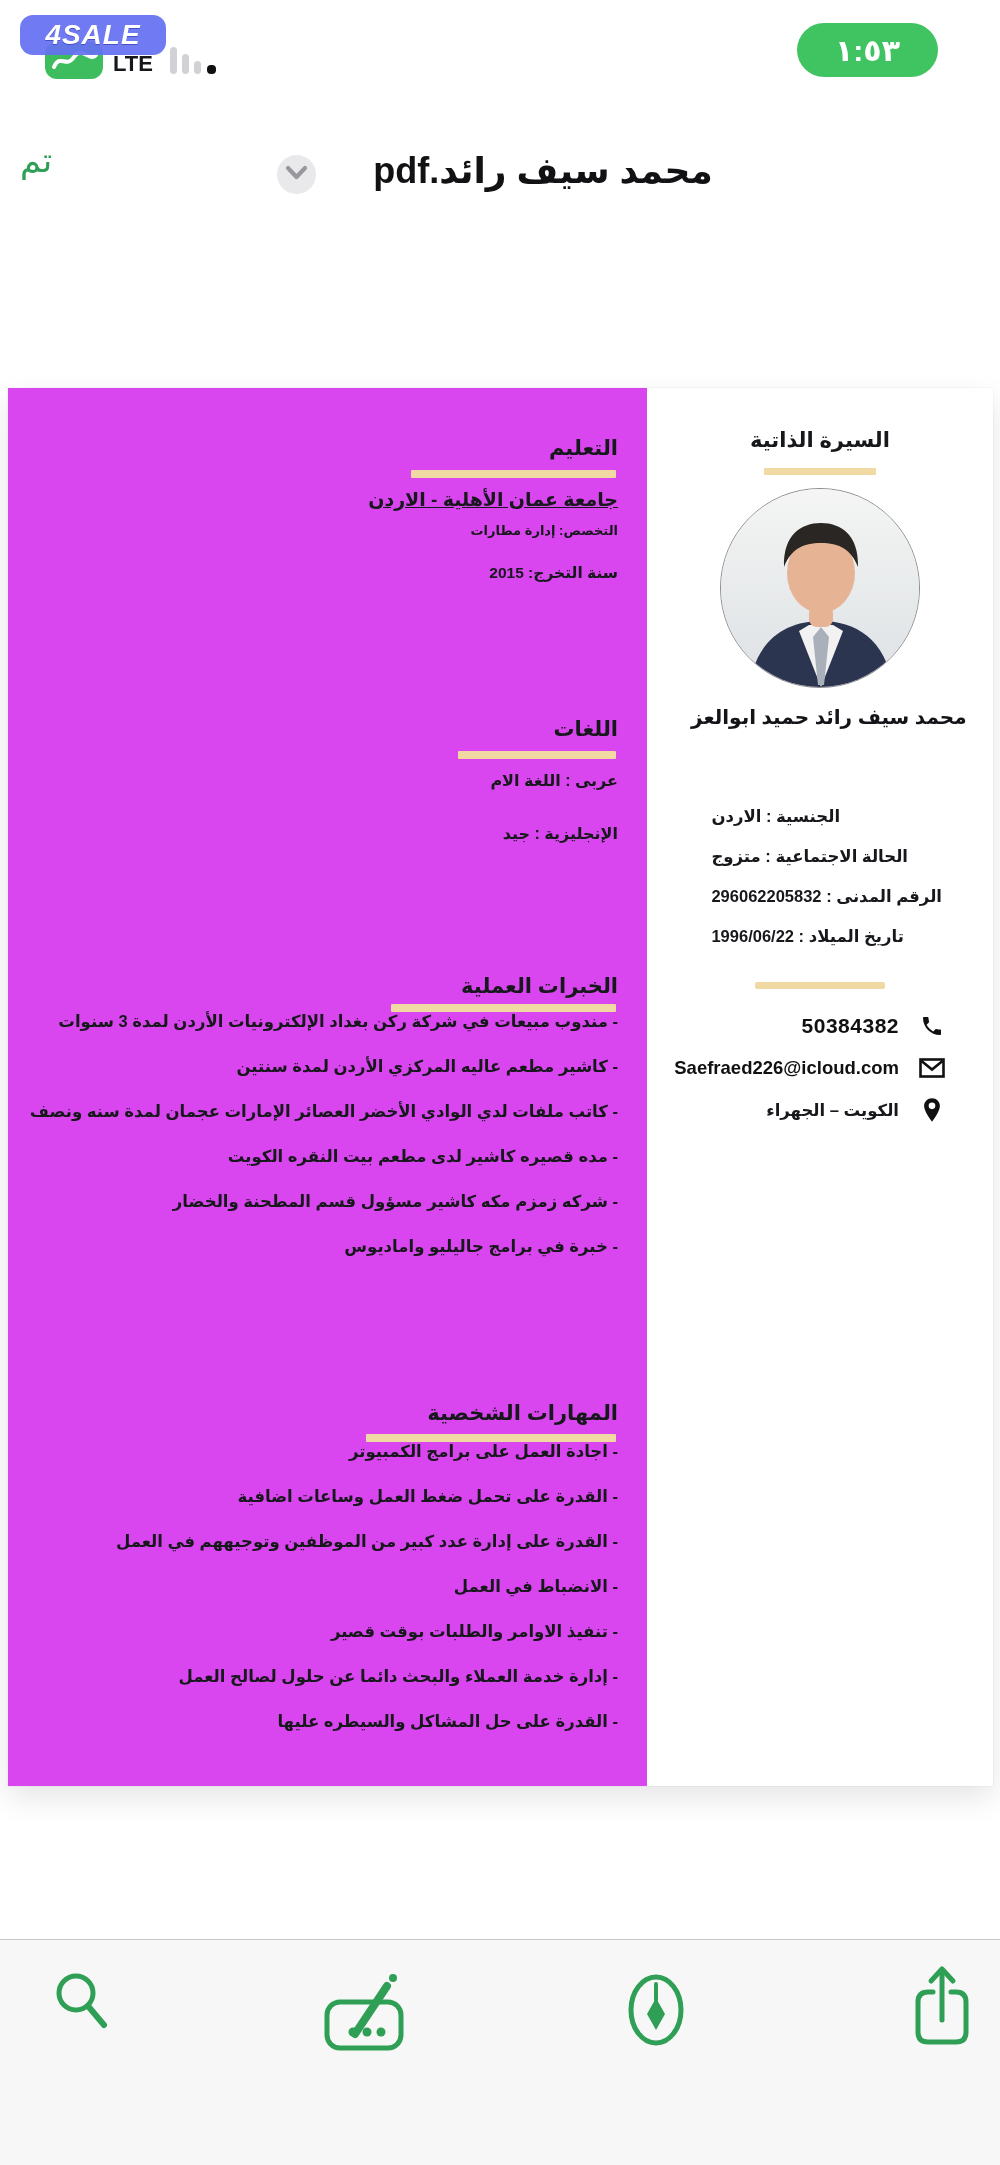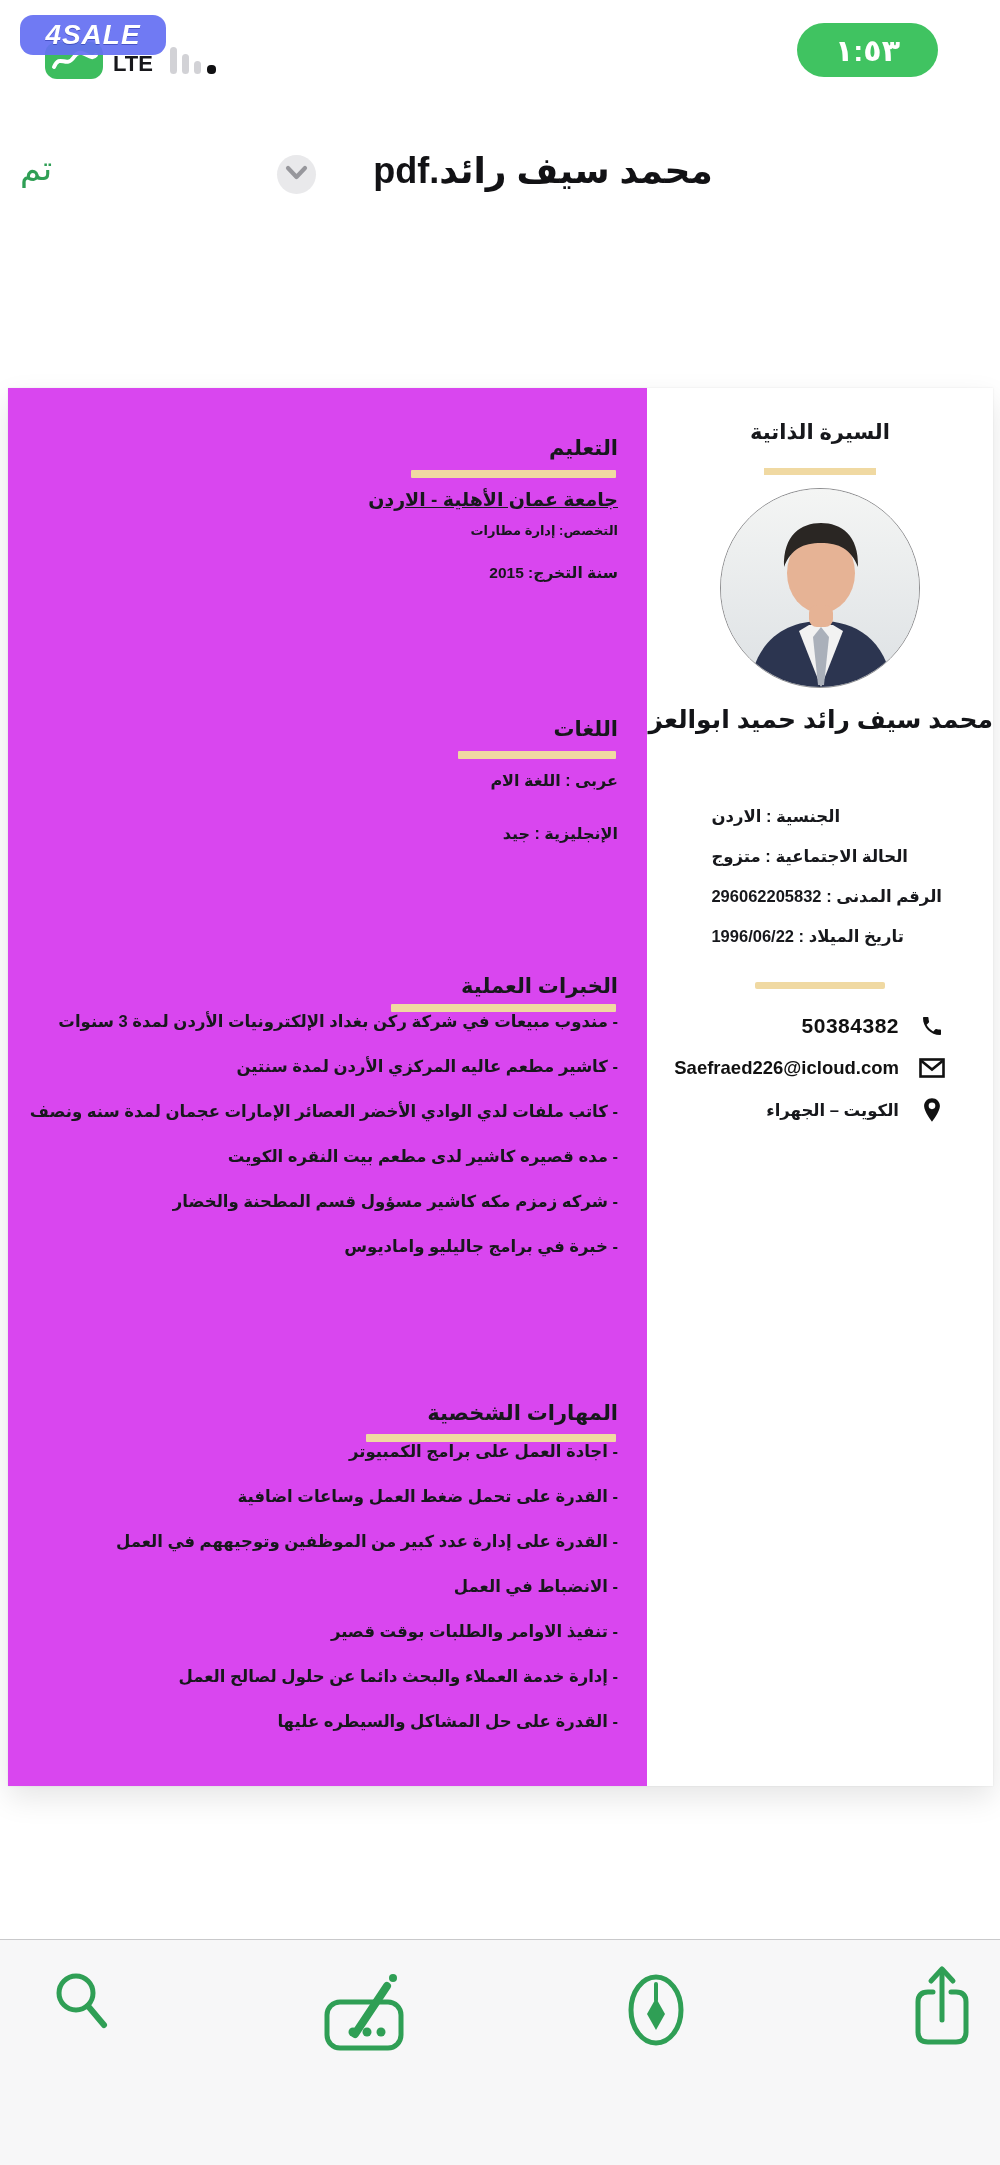--- a/index.html
+++ b/index.html
@@ -17,21 +17,21 @@
   .signal { left:170px; top:46px; width:52px; height:28px; z-index:3; }
   .signal span { position:absolute; bottom:0; width:7px; border-radius:4px; background:#d2d2d6; }
   .signal .b1 { left:0;  height:27px; }
   .signal .b2 { left:12px; height:20px; }
   .signal .b3 { left:24px; height:13px; }
   .signal .b4 { left:37px; height:9px; width:9px; background:#101012; }
   .time-pill { left:797px; top:23px; width:141px; height:54px; border-radius:27px; background:#40c361;
     color:#fff; font-weight:700; font-size:30px; display:flex; align-items:center; justify-content:center; }
 
   
-  .done-btn { left:20px; top:148px; font-size:34px; font-weight:500; color:#2f9f55; }
+  .done-btn { left:20px; top:140px; font-size:34px; font-weight:500; color:#2f9f55; }
   .chevron-circle { left:277px; top:155px; width:39px; height:39px; border-radius:50%;
     background:#e9e9eb; display:flex; align-items:center; justify-content:center; }
   .doc-title { left:50%; top:150px; transform:translateX(-50%); margin-left:43px;
     font-size:36px; font-weight:700; color:#121215; white-space:nowrap; direction:rtl; }
 
   
   .pdf-page { left:8px; top:388px; width:985px; height:1398px; background:#ffffff;
     box-shadow:0 12px 28px rgba(0,0,0,.10), 0 0 2px rgba(0,0,0,.08); }
   .left-col  { position:absolute; left:0; top:0; width:639px; height:100%; background:#d946ef; }
   .right-col { position:absolute; left:639px; top:0; width:346px; height:100%; background:#ffffff; }
@@ -40,25 +40,25 @@
   .sec-heading { font-size:21px; font-weight:700; line-height:1.05; }
   .gold-bar { background:#f0d9a2; height:8px; border-radius:1px; }
   .edu-line1 { font-size:19px; font-weight:700; margin-top:10px;text-decoration:underline; }
   .edu-line2 { font-size:13px; font-weight:700; margin-top:12px; }
   .edu-line3 { font-size:15.5px; font-weight:700; margin-top:26px; }
   .lang-item1 { font-size:16px; font-weight:700; margin-top:12px; }
   .lang-item2 { font-size:16px; font-weight:700; margin-top:34px; }
   .bullet-list { }
   .bullet-list div { font-size:16.5px; font-weight:700; line-height:19px; margin-bottom:26px; white-space:nowrap; }
 
-  .cv-heading { position:absolute; top:32px; width:100%; text-align:center; font-size:21px; font-weight:700; color:#17181c; direction:rtl; }
+  .cv-heading { position:absolute; top:40px; width:100%; text-align:center; font-size:21px; font-weight:700; color:#17181c; direction:rtl; }
   .cv-underline { position:absolute; top:80px; left:50%; margin-left:-56px; width:112px; height:7px; background:#f0d9a2; }
   .photo { position:absolute; top:100px; left:50%; margin-left:-100px; width:200px; height:200px;
     border-radius:50%; border:1px solid #8e8e90; overflow:hidden; background:#eef0f1; }
-  .person-name { position:absolute; top:317px; width:100%; text-align:right; font-size:25px; font-weight:700; color:#131418; direction:rtl; white-space:nowrap; }
+  .person-name { position:absolute; top:317px; width:100%; text-align:left; font-size:20px; font-weight:700; color:#131418; direction:rtl; white-space:nowrap;padding-left:44px; }
   .details { position:absolute; top:417px; right:51px; direction:rtl; text-align:left; }
   .details div { font-size:16.5px; font-weight:700; color:#17181c; line-height:23px; margin-bottom:17px; white-space:nowrap; }
   .divider-gold { position:absolute; top:594px; left:50%; margin-left:-65px; width:130px; height:7px; background:#f0d9a2; border-radius:2px; }
   .contacts { position:absolute; top:625px; right:48px; direction:rtl; }
   .contact-row { display:flex; align-items:center; gap:20px; margin-bottom:16px; direction:rtl; }
   .contact-icon { width:26px; height:26px; flex:0 0 auto; display:flex; align-items:center; justify-content:center; }
   .contact-phone { font-size:21px; font-weight:700; color:#111; letter-spacing:.5px; }
   .contact-email { font-size:18.5px; font-weight:700; color:#111; direction:ltr; }
   .contact-loc { font-size:16.5px; font-weight:700; color:#17181c; }
 

